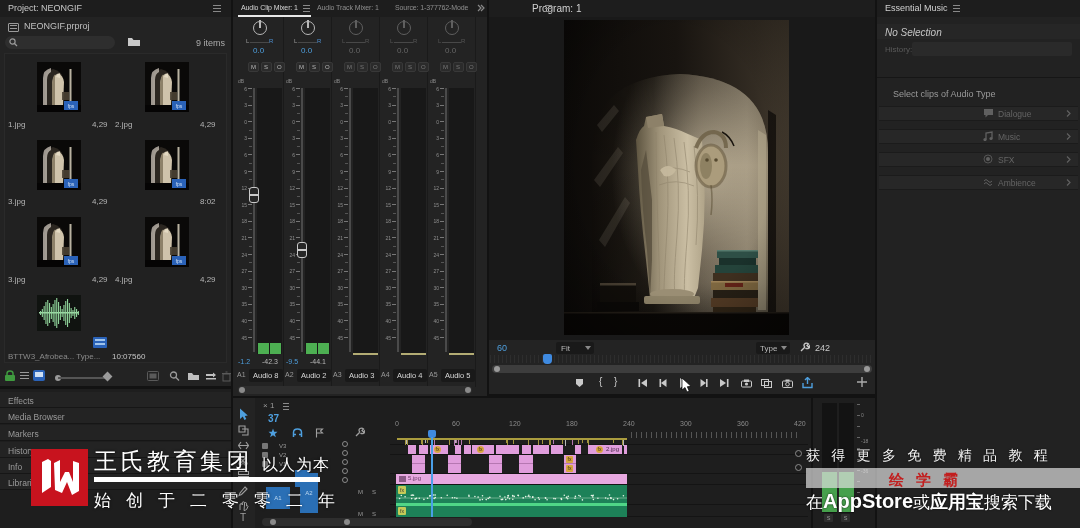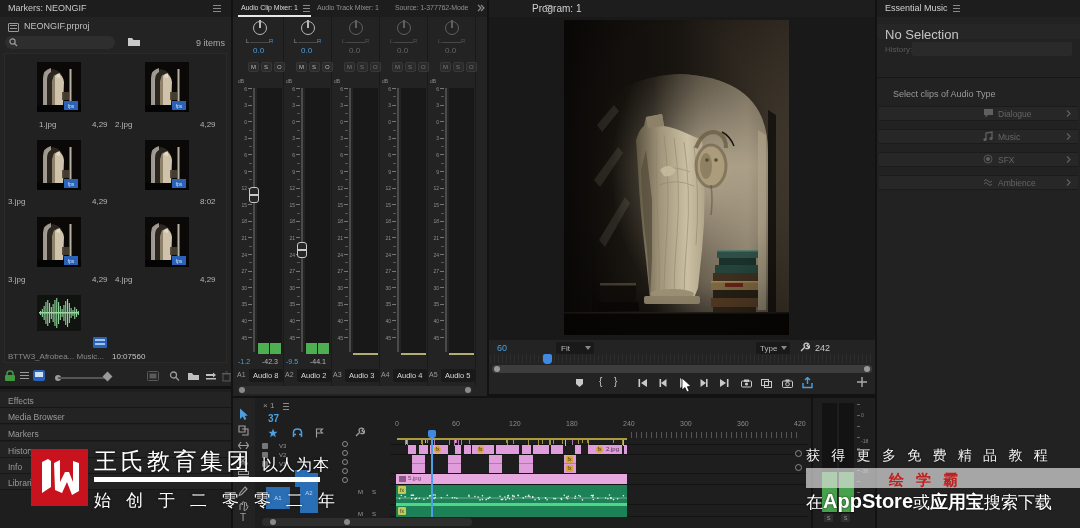--- a/index.html
+++ b/index.html
@@ -1,19 +1,19 @@
 <!DOCTYPE html>
 <html><head><meta charset="utf-8"><style>
 *{margin:0;padding:0;box-sizing:border-box;}
 html,body{width:1080px;height:528px;}
 body{background:#121212;font-family:"Liberation Sans",sans-serif;overflow:hidden;position:relative;}
 </style></head><body>
 <div style="position:absolute;left:0;top:0;width:231px;height:386px;background:#232323;"></div>
 <div style="position:absolute;left:0;top:0;width:231px;height:17px;background:#1d1d1d;"></div>
-<div style="position:absolute;left:8px;top:3px;font-size:9px;color:#c8c8c8;">Markers: NEONGIF</div>
+<div style="position:absolute;left:8px;top:3px;font-size:9px;color:#c8c8c8;">Project: NEONGIF</div>
 <div style="position:absolute;left:213px;top:5px;width:8px;height:7px;background:repeating-linear-gradient(180deg,#888 0,#888 1px,transparent 1px,transparent 3px);"></div>
 <div style="position:absolute;left:8px;top:23px;width:11px;height:9px;border:1px solid #9a9a9a;border-radius:1px;">
     <div style="position:absolute;left:1px;top:1px;width:7px;height:1px;background:#9a9a9a;"></div>
     <div style="position:absolute;left:1px;top:4px;width:7px;height:1px;background:#9a9a9a;"></div>
   </div>
 <div style="position:absolute;left:24px;top:21px;font-size:9px;color:#c0c0c0;">NEONGIF.prproj</div>
 <div style="position:absolute;left:5px;top:36px;width:110px;height:13px;background:#2e2e2e;border-radius:7px;"></div>
 <div style="position:absolute;left:9px;top:38px;width:9px;height:9px;">
     <svg style="display:block" width="9" height="9" viewBox="0 0 9 9">
       <circle cx="3.5" cy="3.5" r="2.6" fill="none" stroke="#999" stroke-width="1.2"></circle>
@@ -110,21 +110,21 @@
 <path d="M15,44 L15,22 Q16,13 21,11.5 Q26,13 27,20 L26,44 Z" fill="#cfc3ab"></path>
 <path d="M15,44 L15,22 Q15.5,14 18,12.5 L18,44 Z" fill="#8d8169"></path>
 <path d="M19,15 Q21,10.5 23,11.5 L23,16 Z" fill="#e3d9c2"></path>
 <rect x="32.5" y="7" width="2" height="36" fill="#d8d0bc" opacity="0.85"></rect>
 <rect x="25" y="30" width="7" height="8" fill="#4a4234" opacity="0.9"></rect>
 <rect x="0" y="43" width="44" height="7" fill="#050404"></rect>
 <rect x="27" y="39" width="14" height="9" fill="#2a62b8"></rect>
 <text x="34" y="46" font-size="5" fill="#cfe0f5" text-anchor="middle" font-family="Liberation Sans">fps</text>
 </svg>
   </div>
-<div style="position:absolute;left:8px;top:120px;font-size:8px;color:#b5b5b5;margin-left:31px;">1.jpg</div>
+<div style="position:absolute;left:8px;top:120px;font-size:8px;color:#b5b5b5;">1.jpg</div>
 <div style="position:absolute;left:92px;top:120px;font-size:8px;color:#b5b5b5;">4,29</div>
 <div style="position:absolute;left:115px;top:120px;font-size:8px;color:#b5b5b5;">2.jpg</div>
 <div style="position:absolute;left:200px;top:120px;font-size:8px;color:#b5b5b5;">4,29</div>
 <div style="position:absolute;left:8px;top:197px;font-size:8px;color:#b5b5b5;">3.jpg</div>
 <div style="position:absolute;left:92px;top:197px;font-size:8px;color:#b5b5b5;">4,29</div>
 <div style="position:absolute;left:200px;top:197px;font-size:8px;color:#b5b5b5;">8:02</div>
 <div style="position:absolute;left:8px;top:275px;font-size:8px;color:#b5b5b5;">3.jpg</div>
 <div style="position:absolute;left:92px;top:275px;font-size:8px;color:#b5b5b5;">4,29</div>
 <div style="position:absolute;left:115px;top:275px;font-size:8px;color:#b5b5b5;">4.jpg</div>
 <div style="position:absolute;left:200px;top:275px;font-size:8px;color:#b5b5b5;">4,29</div>
@@ -153,21 +153,21 @@
       <rect x="35.4" y="15.0" width="1.1" height="6" fill="#8fd49a"></rect>
       <rect x="37.2" y="12.0" width="1.1" height="12" fill="#8fd49a"></rect>
       <rect x="39.0" y="14.0" width="1.1" height="8" fill="#8fd49a"></rect>
       <rect x="40.8" y="16.0" width="1.1" height="4" fill="#8fd49a"></rect>
     </svg>
   </div>
 <div style="position:absolute;left:93px;top:337px;width:14px;height:11px;background:#2a62b8;border-radius:1px;">
     <div style="position:absolute;left:2px;top:2px;width:10px;height:2px;background:#9fc3ea;"></div>
     <div style="position:absolute;left:2px;top:6px;width:10px;height:2px;background:#9fc3ea;"></div>
   </div>
-<div style="position:absolute;left:8px;top:352px;font-size:8px;color:#8a8a8a;">BTTW3_Afrobea... Music...</div>
+<div style="position:absolute;left:8px;top:352px;font-size:8px;color:#8a8a8a;">BTTW3_Afrobea... Type...</div>
 <div style="position:absolute;left:112px;top:352px;font-size:8px;color:#c5c5c5;">10:07560</div>
 <div style="position:absolute;left:0;top:364px;width:231px;height:22px;background:#232323;"></div>
 <div style="position:absolute;left:4px;top:370px;width:12px;height:12px;">
     <svg style="display:block" width="12" height="12" viewBox="0 0 12 12">
       <rect x="1" y="5" width="10" height="6" rx="1" fill="#3f9a3f"></rect>
       <path d="M3,5 V3.5 Q3,1 6,1 Q9,1 9,3.5 V5" fill="none" stroke="#3f9a3f" stroke-width="1.5"></path>
     </svg>
   </div>
 <div style="position:absolute;left:20px;top:372px;width:9px;height:7px;background:repeating-linear-gradient(180deg,#999 0,#999 1px,transparent 1px,transparent 3px);"></div>
 <div style="position:absolute;left:33px;top:370px;width:12px;height:11px;background:#2a62b8;border-radius:2px;">
@@ -775,21 +775,21 @@
 <div style="position:absolute;left:681px;top:378px;width:12px;height:16px;z-index:60;">
     <svg style="display:block" width="12" height="16" viewBox="0 0 12 16">
       <path d="M1,0 L1,12 L4,9.5 L6,14 L8.2,13 L6.3,8.7 L10,8.3 Z" fill="#fff" stroke="#000" stroke-width="0.7"></path>
     </svg>
   </div>
 <div style="position:absolute;left:877px;top:0;width:203px;height:528px;background:#222222;"></div>
 <div style="position:absolute;left:877px;top:0;width:203px;height:17px;background:#1d1d1d;"></div>
 <div style="position:absolute;left:885px;top:3px;font-size:9px;color:#d0d0d0;">Essential Music</div>
 <div style="position:absolute;left:953px;top:5px;width:7px;height:7px;background:repeating-linear-gradient(180deg,#888 0,#888 1px,transparent 1px,transparent 3px);"></div>
 <div style="position:absolute;left:877px;top:24px;width:203px;height:15px;background:#262626;"></div>
-<div style="position:absolute;left:885px;top:27px;font-size:13px;color:#c5c5c5;">No Selection</div>
+<div style="position:absolute;left:885px;top:27px;font-size:10px;color:#c5c5c5;font-style:italic;">No Selection</div>
 <div style="position:absolute;left:885px;top:45px;font-size:8px;color:#5a5a5a;">History:</div>
 <div style="position:absolute;left:912px;top:42px;width:160px;height:14px;background:#2a2a2a;border-radius:2px;"></div>
 <div style="position:absolute;left:877px;top:77px;width:203px;height:1px;background:#161616;"></div>
 <div style="position:absolute;left:893px;top:89px;font-size:9px;color:#9a9a9a;">Select clips of Audio Type</div>
 <div style="position:absolute;left:879px;top:106px;width:199px;height:15px;background:#272727;border-top:1px solid #1b1b1b;border-bottom:1px solid #1b1b1b;"></div>
 <div style="position:absolute;left:983px;top:108px;width:11px;height:10px;">
     <svg style="display:block" width="11" height="10" viewBox="0 0 11 10">
       <path d="M1,1 H10 V7 H5 L2.5,9.5 V7 H1 Z" fill="#606060"></path>
     </svg>
   </div>

